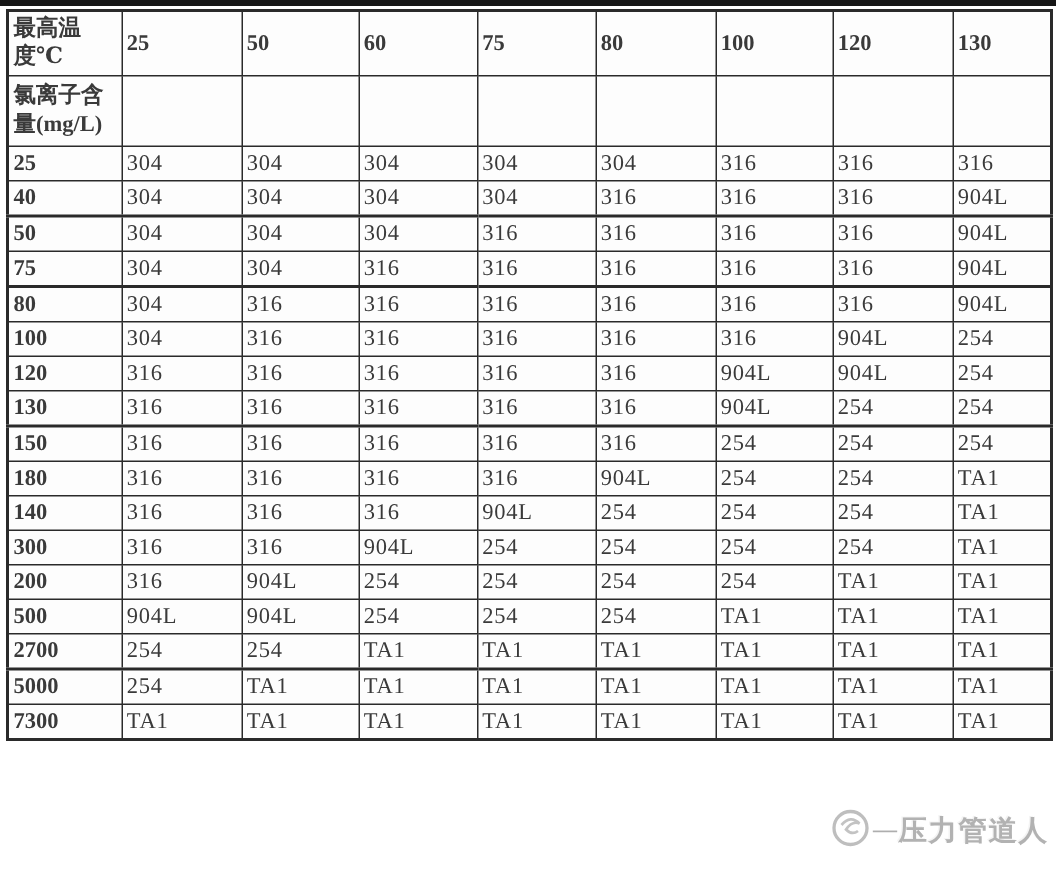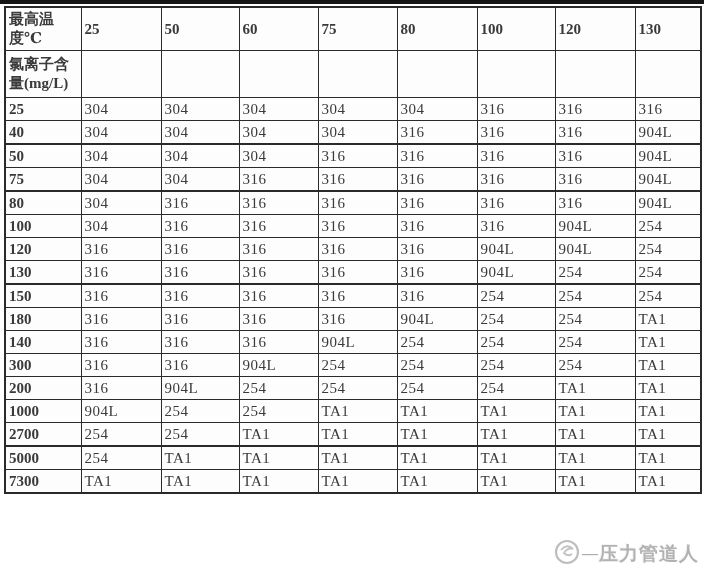--- a/index.html
+++ b/index.html
@@ -282,26 +282,26 @@
         <td class="value-cell">316</td>
         <td class="value-cell">904L</td>
         <td class="value-cell">254</td>
         <td class="value-cell">254</td>
         <td class="value-cell">254</td>
         <td class="value-cell">254</td>
         <td class="value-cell">TA1</td>
         <td class="value-cell">TA1</td>
       </tr>
       <tr>
-        <td class="label-cell">1000</td>
-        <td class="value-cell">904L</td>
-        <td class="value-cell">254</td>
-        <td class="value-cell">254</td>
-        <td class="value-cell">TA1</td>
-        <td class="value-cell">TA1</td>
+        <td class="label-cell">500</td>
+        <td class="value-cell">904L</td>
+        <td class="value-cell">904L</td>
+        <td class="value-cell">254</td>
+        <td class="value-cell">254</td>
+        <td class="value-cell">254</td>
         <td class="value-cell">TA1</td>
         <td class="value-cell">TA1</td>
         <td class="value-cell">TA1</td>
       </tr>
       <tr>
         <td class="label-cell">2700</td>
         <td class="value-cell">254</td>
         <td class="value-cell">254</td>
         <td class="value-cell">TA1</td>
         <td class="value-cell">TA1</td>

